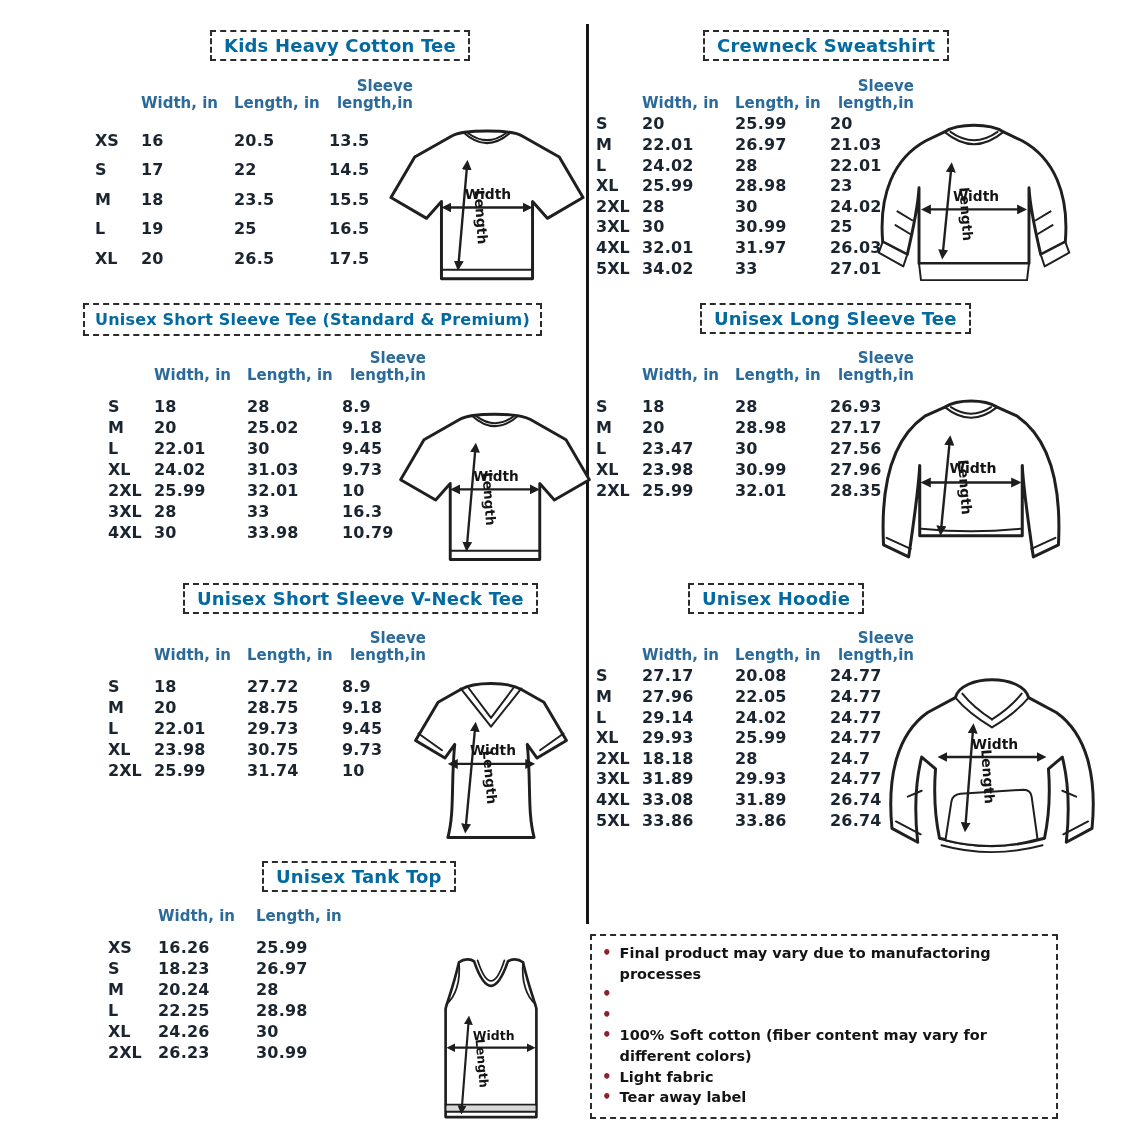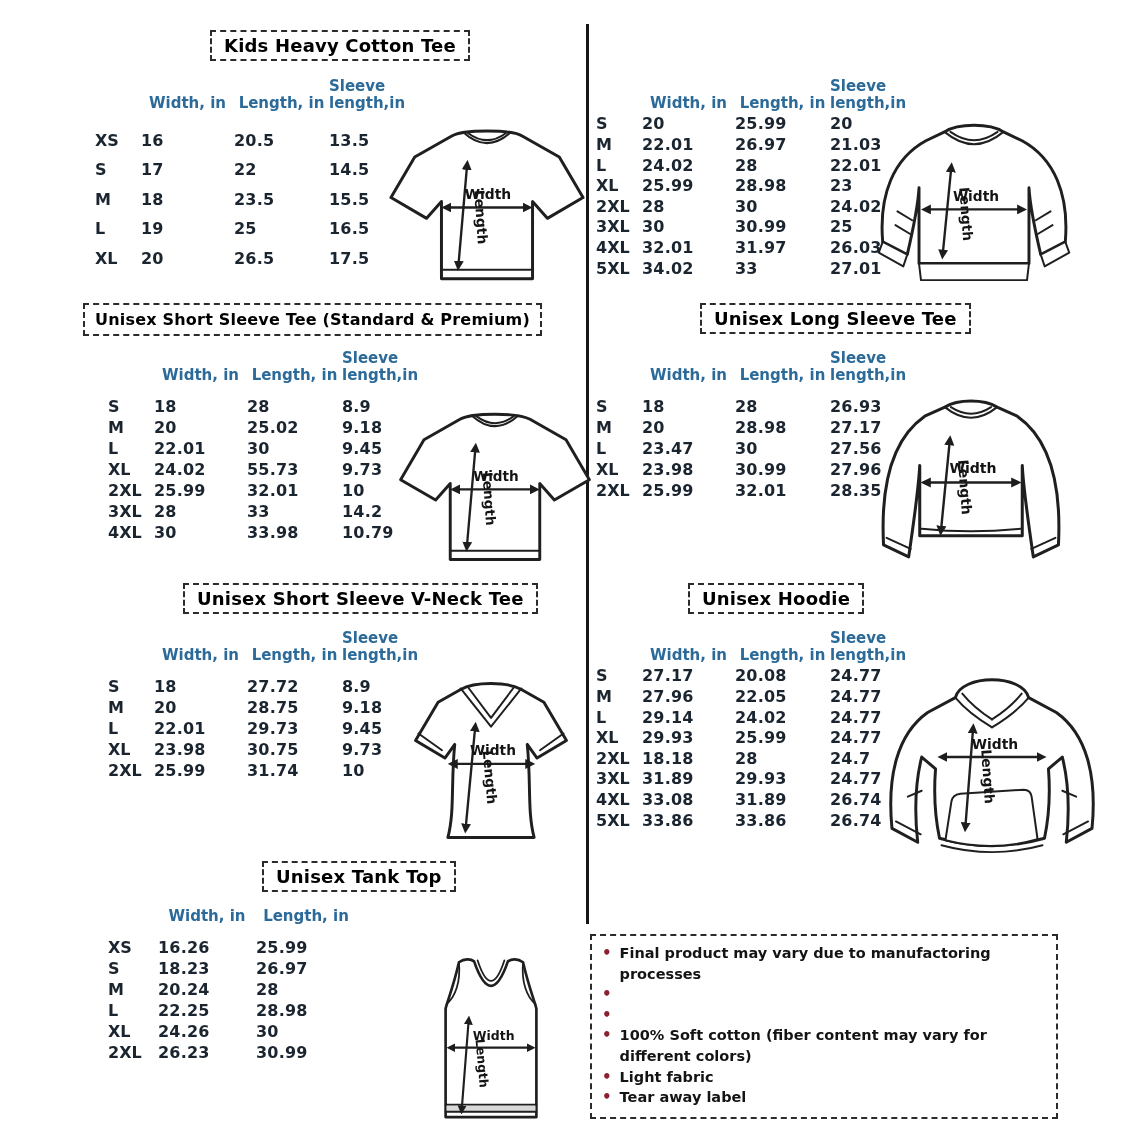--- a/index.html
+++ b/index.html
@@ -1,35 +1,35 @@
 <!DOCTYPE html>
 <html><head>
 <meta charset="utf-8">
 <style>
   html,body{margin:0;padding:0;background:#ffffff;}
   #canvas{position:relative;width:1140px;height:1140px;background:#ffffff;overflow:hidden;
           font-family:"DejaVu Sans","Liberation Sans",sans-serif;color:#1b2530;}
   .divider{position:absolute;left:586px;top:24px;width:3px;height:900px;background:#161616;}
 
   .sec-title{position:absolute;display:inline-block;border:2px dashed #2b2b2b;background:#fff;
-             color:#000000;font-weight:700;font-size:18px;padding:3px 12px;white-space:nowrap;letter-spacing:.2px;}
+             color:#0369a1;font-weight:700;font-size:18px;padding:3px 12px;white-space:nowrap;letter-spacing:.2px;}
   .title-long{font-size:16px;padding:5px 10px;}
 
   .table{position:absolute;}
   .trow{display:grid;grid-template-columns:46px 93px 95px 86px;align-items:center;}
   .cols2 .trow{grid-template-columns:50px 98px 100px;}
   .thead{align-items:end;margin-bottom:12px;}
   .spacious .thead{margin-bottom:14px;}
   .tight .thead{margin-bottom:2px;}
   .trow:not(.thead){height:21px;}
   .spacious .trow:not(.thead){height:29.5px;}
   .tight .trow:not(.thead){height:20.6px;}
   .cell{white-space:nowrap;}
-  .col-head{color:#2b6a99;font-weight:700;font-size:15px;line-height:1.12;white-space:normal;text-align:center;}
-  .sleeve-head{text-align:left;max-width:84px;}
+  .col-head{color:#2b6a99;font-weight:700;font-size:15px;line-height:1.12;white-space:normal;}
+  .sleeve-head{text-align:right;max-width:84px;}
   .size-cell{font-weight:700;font-size:16px;color:#1b2530;}
   .val-cell{font-weight:700;font-size:16px;color:#1b2530;letter-spacing:.2px;}
 
   .notes-box{position:absolute;left:590px;top:934px;width:444px;border:2px dashed #2b2b2b;
              background:#fff;padding:7px 10px 9px 10px;}
   .note-line{display:flex;gap:8px;align-items:baseline;line-height:20.6px;font-size:14.5px;
              font-weight:700;color:#141414;}
   .bullet{color:#8a2130;font-size:15px;}
 
   .garment{position:absolute;}
@@ -49,20 +49,21 @@
     <defs>
       <marker id="ah" viewBox="0 0 10 10" refX="6" refY="5" markerWidth="4.2" markerHeight="4.2" orient="auto-start-reverse">
         <path d="M0,0 L10,5 L0,10 Z" fill="#1d1d1d"></path>
       </marker>
     </defs>
   </svg>
 
   <div class="divider"></div>
 
   <div class="sec-title" style="left:210px;top:30px;">Kids Heavy Cotton Tee</div>
+  <div class="sec-title" style="left:703px;top:30px;">Crewneck Sweatshirt</div>
   <div class="sec-title title-long" style="left:83px;top:303px;">Unisex Short Sleeve Tee (Standard &amp; Premium)</div>
   <div class="sec-title" style="left:700px;top:303px;">Unisex Long Sleeve Tee</div>
   <div class="sec-title" style="left:183px;top:583px;">Unisex Short Sleeve V-Neck Tee</div>
   <div class="sec-title" style="left:688px;top:583px;">Unisex Hoodie</div>
   <div class="sec-title" style="left:262px;top:861px;">Unisex Tank Top</div>
 
   <div class="table cols3 spacious" style="left:95px;top:78px;">
       <div class="trow thead">
         <span class="cell size-cell"></span>
         <span class="cell col-head">Width, in</span>
@@ -177,34 +178,34 @@
       </div>
       <div class="trow">
         <span class="cell size-cell">L</span>
         <span class="cell val-cell">22.01</span>
         <span class="cell val-cell">30</span>
         <span class="cell val-cell">9.45</span>
       </div>
       <div class="trow">
         <span class="cell size-cell">XL</span>
         <span class="cell val-cell">24.02</span>
-        <span class="cell val-cell">55.73</span>
+        <span class="cell val-cell">31.03</span>
         <span class="cell val-cell">9.73</span>
       </div>
       <div class="trow">
         <span class="cell size-cell">2XL</span>
         <span class="cell val-cell">25.99</span>
         <span class="cell val-cell">32.01</span>
         <span class="cell val-cell">10</span>
       </div>
       <div class="trow">
         <span class="cell size-cell">3XL</span>
         <span class="cell val-cell">28</span>
         <span class="cell val-cell">33</span>
-        <span class="cell val-cell">14.2</span>
+        <span class="cell val-cell">16.3</span>
       </div>
       <div class="trow">
         <span class="cell size-cell">4XL</span>
         <span class="cell val-cell">30</span>
         <span class="cell val-cell">33.98</span>
         <span class="cell val-cell">10.79</span>
       </div>
     </div>
   <div class="table cols3" style="left:596px;top:350px;">
       <div class="trow thead">

